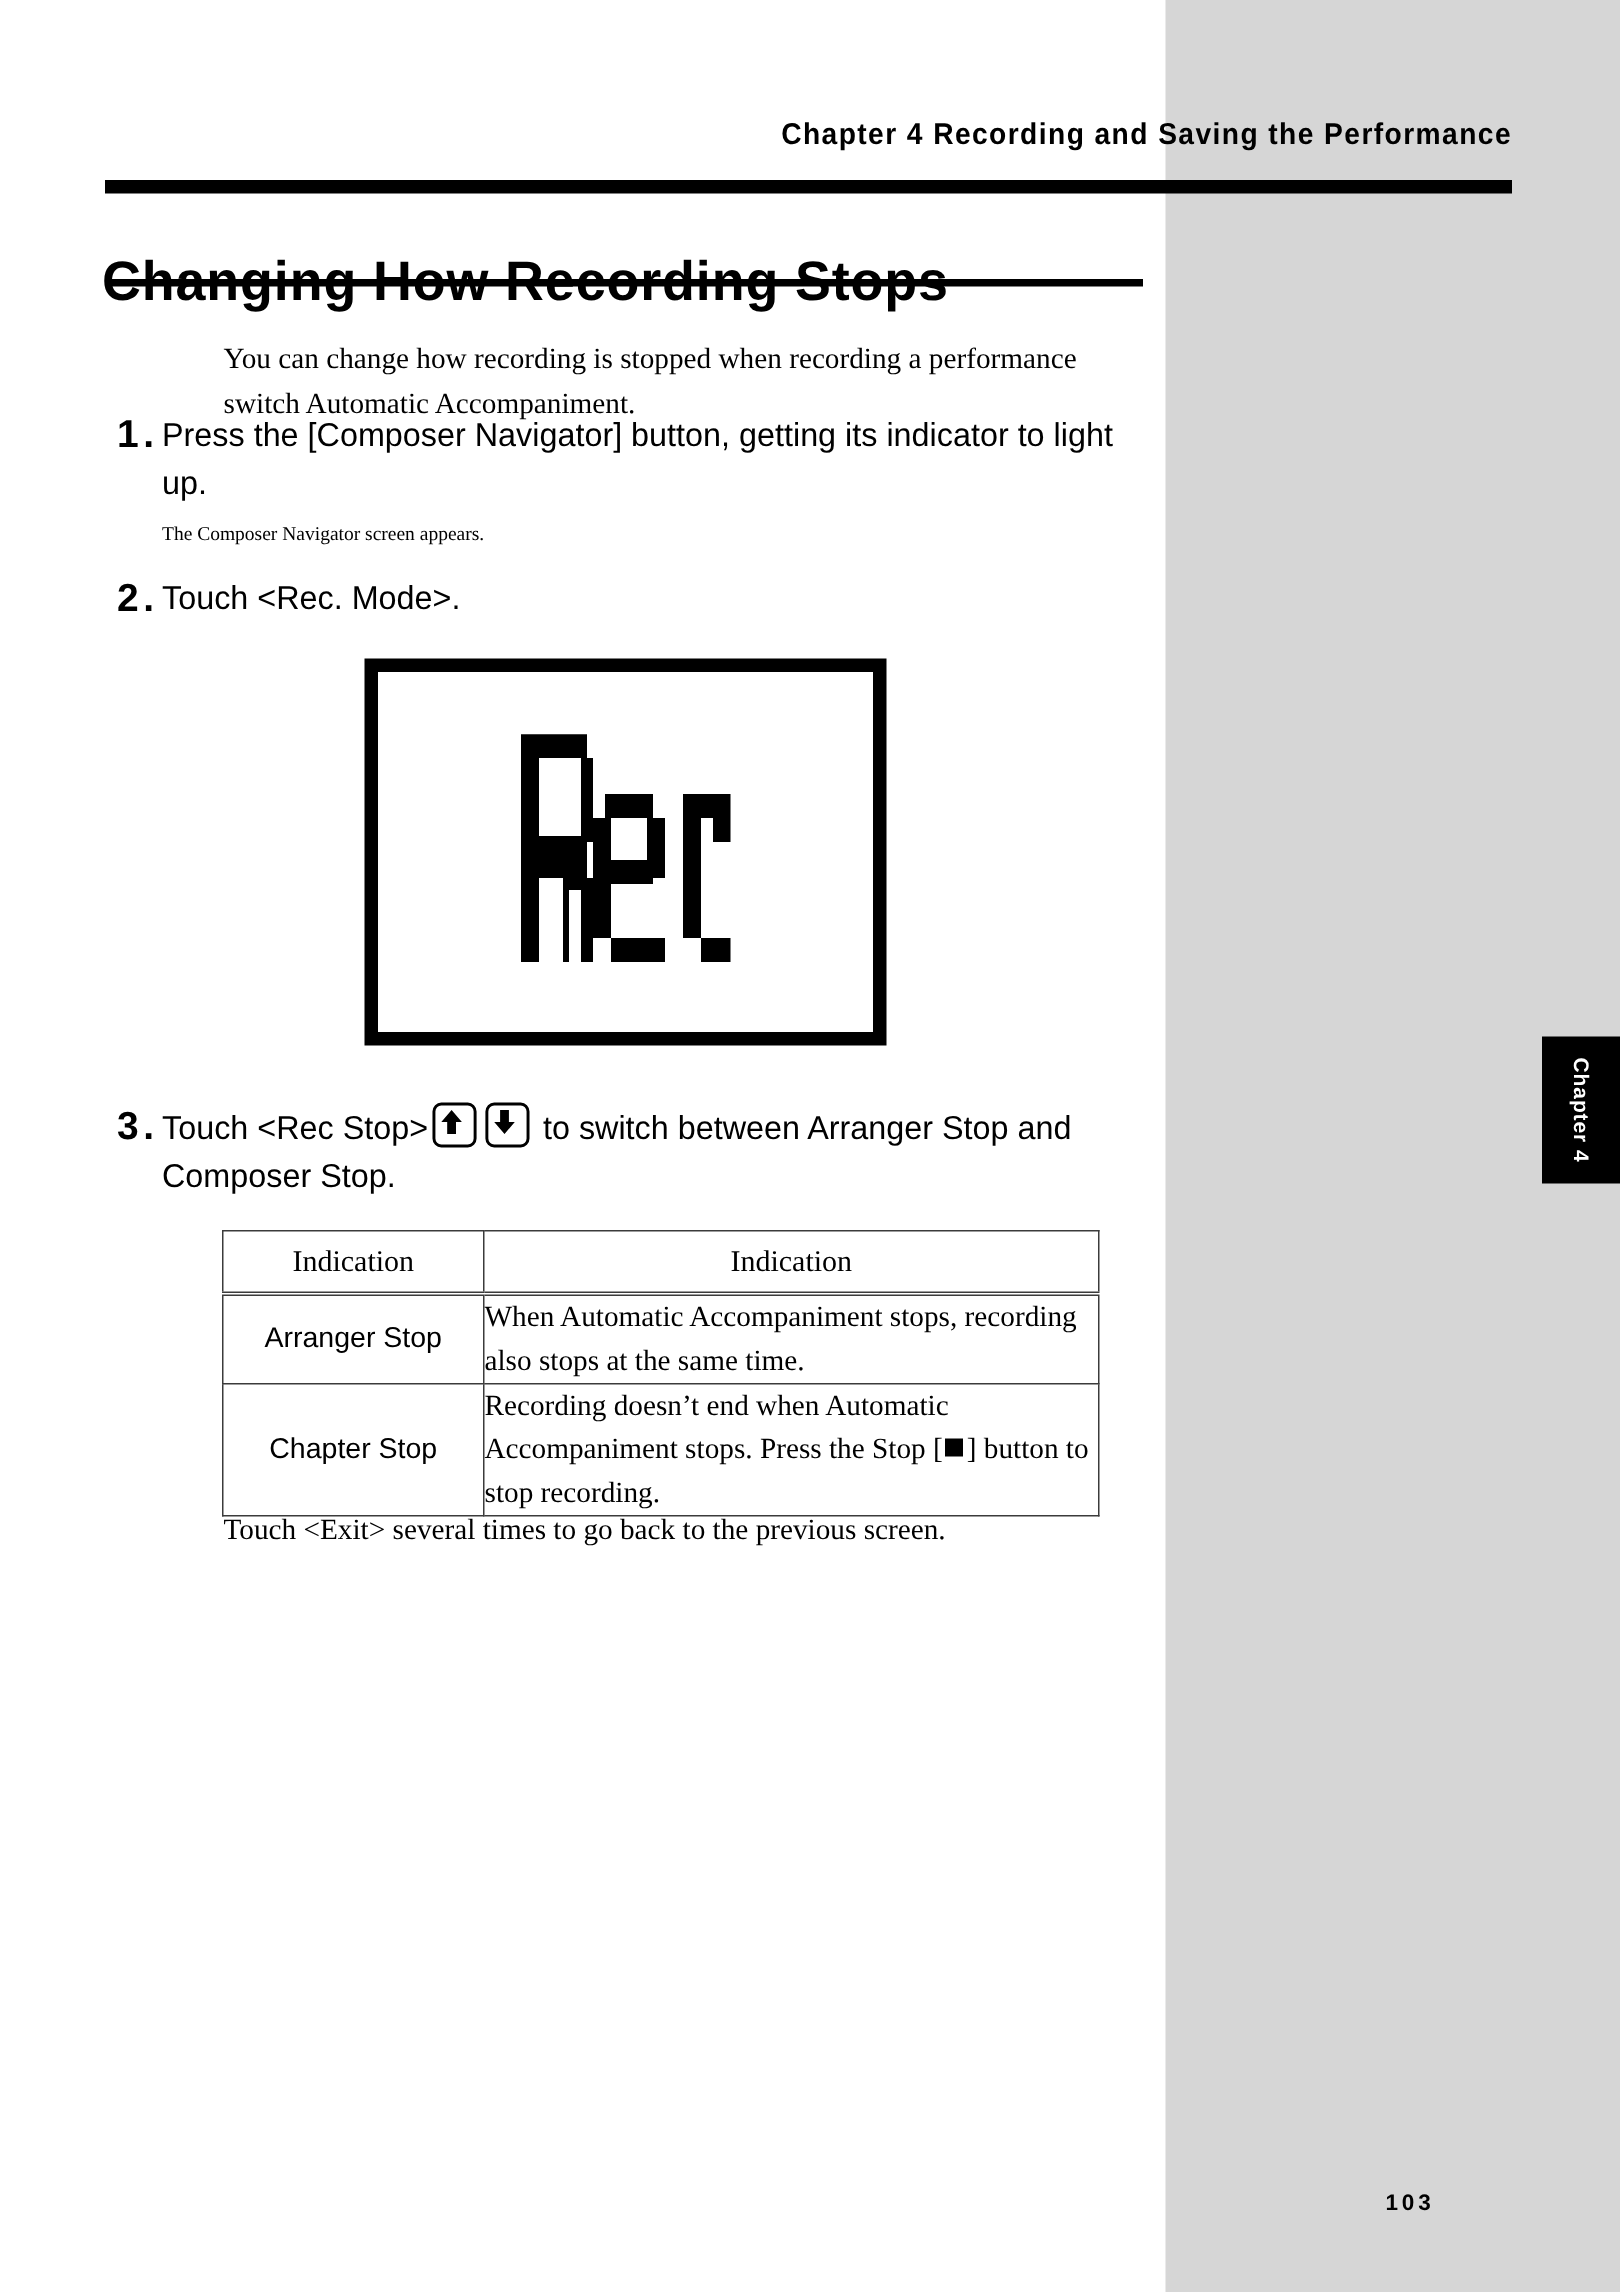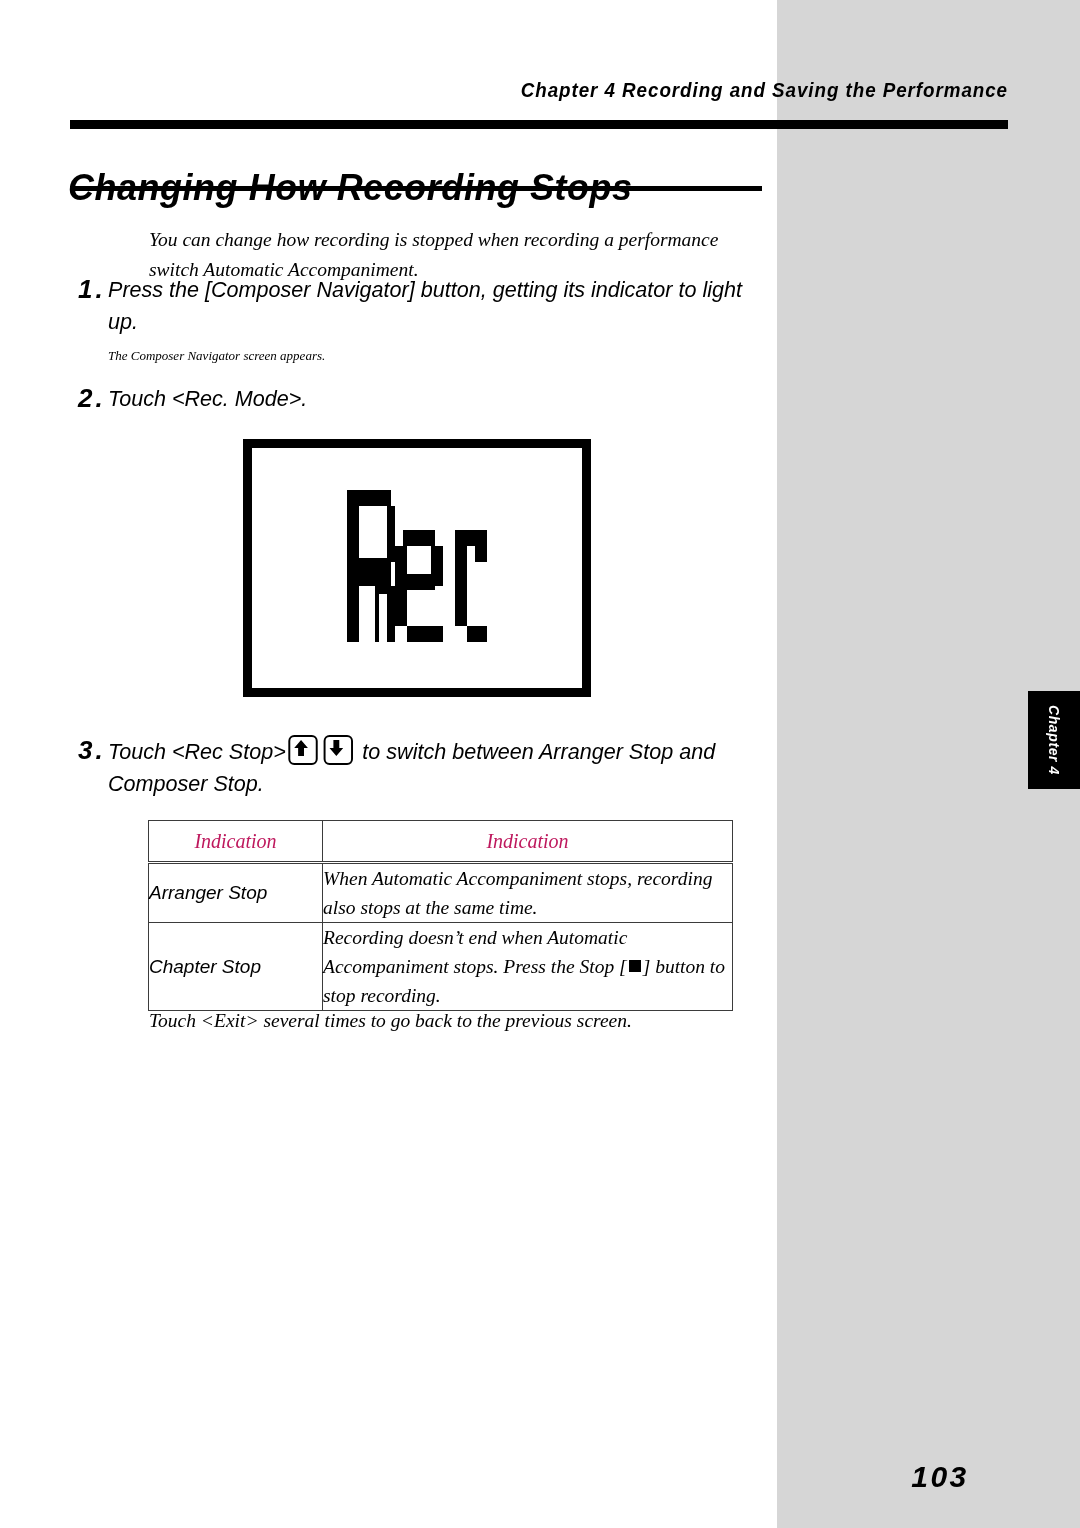--- a/index.html
+++ b/index.html
@@ -7,21 +7,20 @@
     padding: 0;
     background: #ffffff;
   }
   .page {
     position: relative;
     width: 1080px;
     height: 1528px;
     background: #ffffff;
     overflow: hidden;
     font-family: "Liberation Serif", serif;
-    font-style: italic;
   }
   .gray-band {
     position: absolute;
     top: 0;
     left: 777px;
     width: 303px;
     height: 1528px;
     background: #d6d6d6;
   }
 
@@ -174,26 +173,26 @@
   }
   .col-ind { width: 174px; }
   .col-desc { width: 410px; }
 
   .th-cell {
     height: 40px;
     text-align: center;
     font-family: "Liberation Serif", serif;
     font-weight: normal;
     font-size: 20px;
-    color: #be185d;
+    color: #000000;
   }
   .hdr-row td { border-bottom: 3px double #3b3b3b; }
 
   .cell-ind {
-    text-align: left;
+    text-align: center;
     font-family: "Liberation Sans", sans-serif;
     font-size: 19px;
     color: #000000;
     padding: 6px 4px;
   }
   .cell-desc {
     font-family: "Liberation Serif", serif;
     font-size: 19.5px;
     line-height: 29px;
     color: #000000;
@@ -244,21 +243,21 @@
 
   
   .folio {
     position: absolute;
     top: 1460px;
     left: 880px;
     width: 120px;
     text-align: center;
     font-family: "Liberation Sans", sans-serif;
     font-weight: bold;
-    font-size: 30px;
+    font-size: 15px;
     letter-spacing: 2.5px;
     color: #000000;
   }
 </style>
 </head>
 <body>
 
 <div class="page">
 
   <div class="gray-band"></div>

